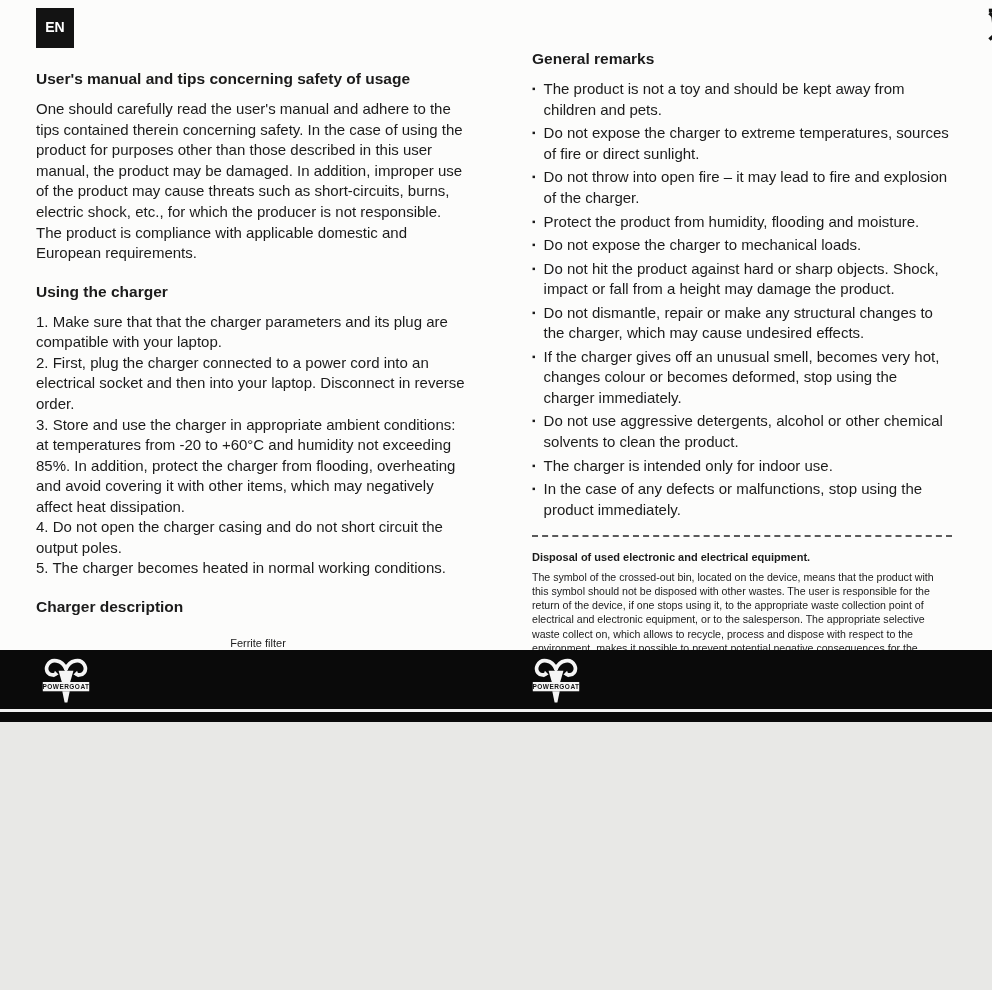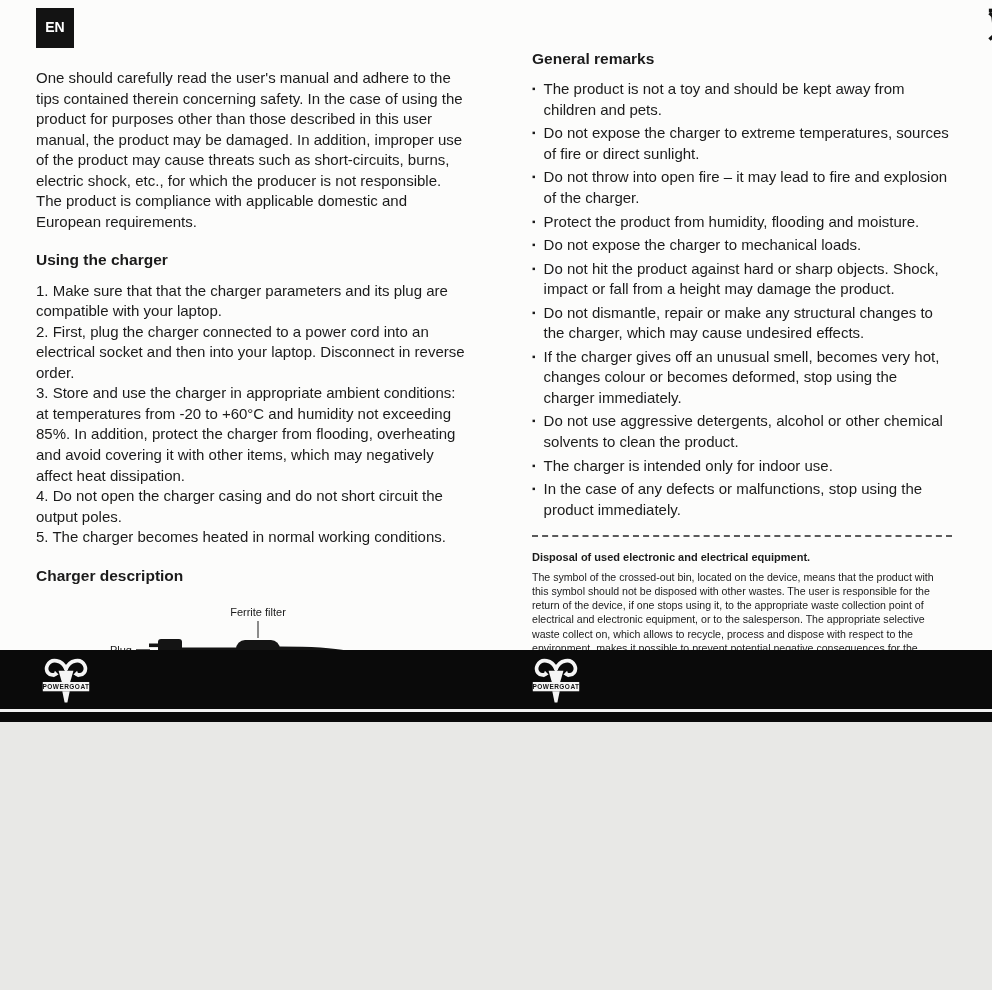--- a/index.html
+++ b/index.html
@@ -71,20 +71,21 @@
     <circle cx="9" cy="30.5" r="2" fill="#141414"></circle>
     <circle cx="21" cy="30.5" r="2" fill="#141414"></circle>
     <line x1="3" y1="9" x2="27" y2="31" stroke="#141414" stroke-width="2.8"></line>
     <line x1="27" y1="9" x2="3" y2="31" stroke="#141414" stroke-width="2.8"></line>
   </svg>
 
   <div class="col-left">
 
     <div class="lang-badge">EN</div>
 
+    <h2>User's manual and tips concerning safety of usage</h2>
     <p class="body">One should carefully read the user's manual and adhere to the tips contained therein concerning safety. In the case of using the product for purposes other than those described in this user manual, the product may be damaged. In addition, improper use of the product may cause threats such as short-circuits, burns, electric shock, etc., for which the producer is not responsible. The product is compliance with applicable domestic and European requirements.</p>
 
     <div class="sec">
       <h2>Using the charger</h2>
       <div class="steps">
         <p>1. Make sure that that the charger parameters and its plug are compatible with your laptop.</p>
         <p>2. First, plug the charger connected to a power cord into an electrical socket and then into your laptop. Disconnect in reverse order.</p>
         <p>3. Store and use the charger in appropriate ambient conditions: at temperatures from -20 to +60°C and humidity not exceeding 85%. In addition, protect the charger from flooding, overheating and avoid covering it with other items, which may negatively affect heat dissipation.</p>
         <p>4. Do not open the charger casing and do not short circuit the output poles.</p>
         <p>5. The charger becomes heated in normal working conditions.</p>

